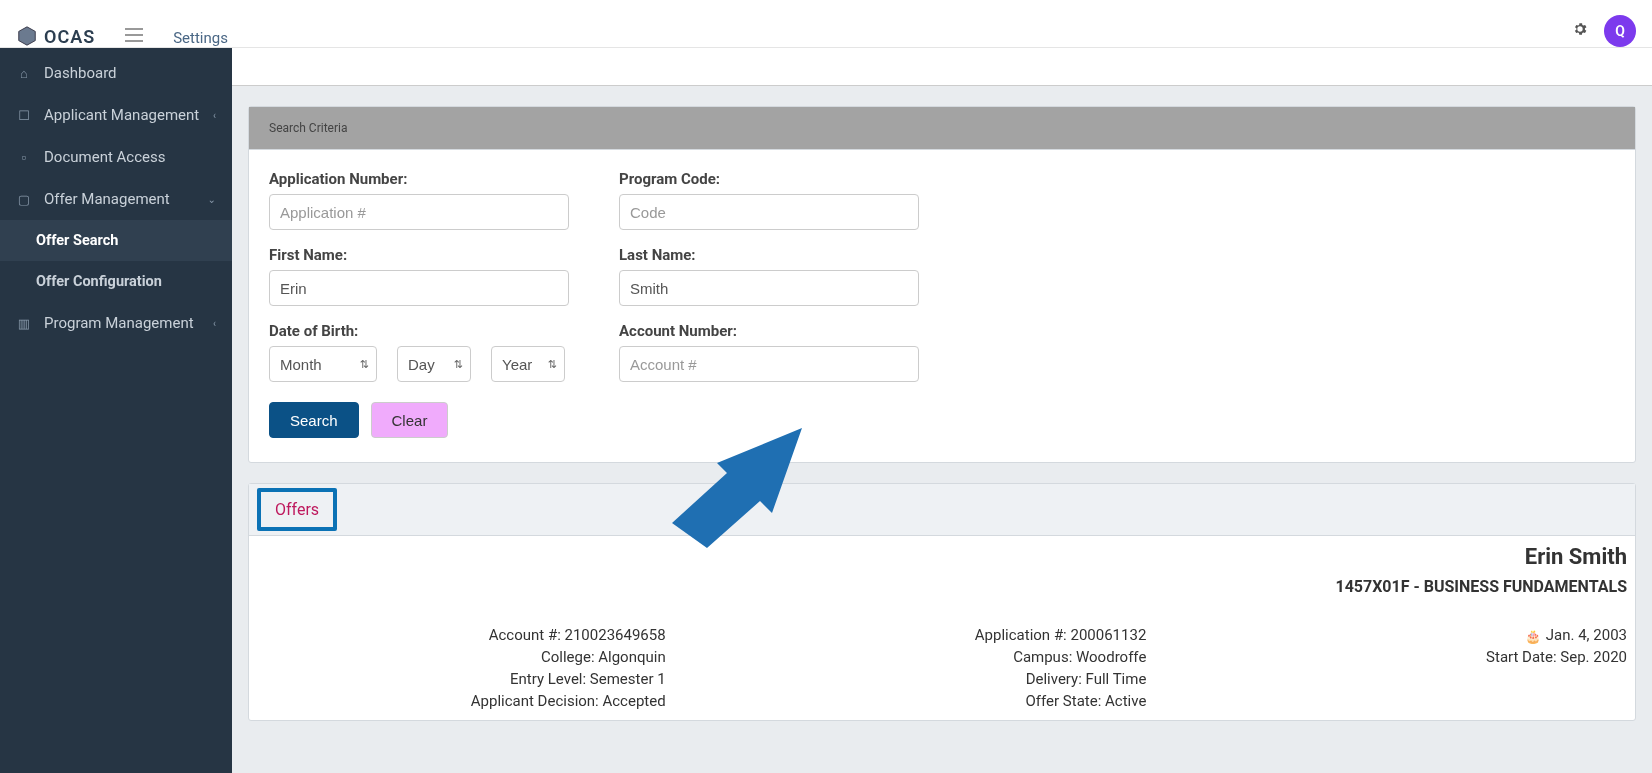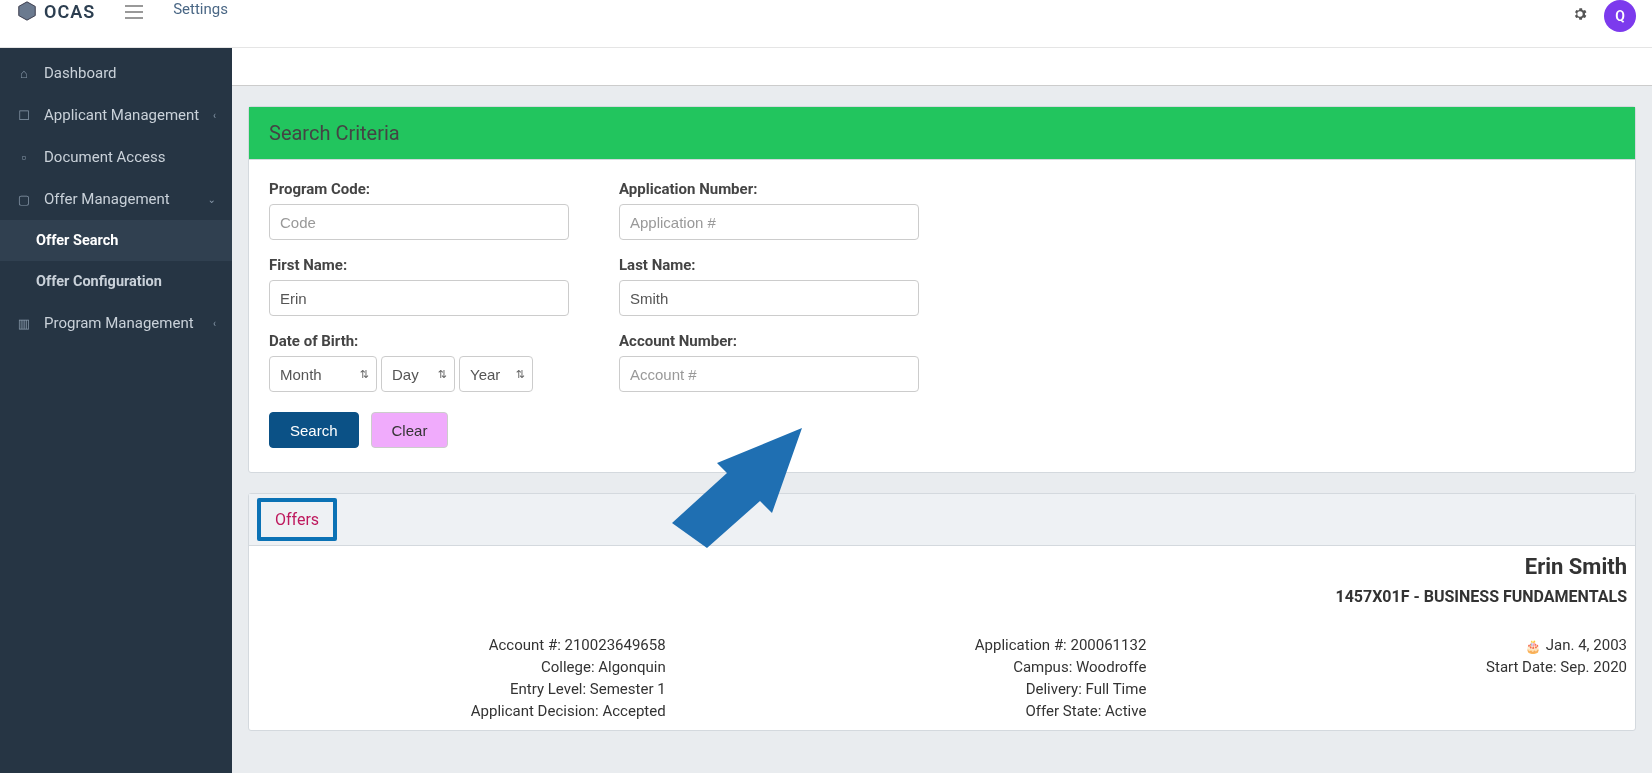--- a/index.html
+++ b/index.html
@@ -7,21 +7,21 @@
       font-family: -apple-system, BlinkMacSystemFont, "Segoe UI", Roboto, "Helvetica Neue", Arial, sans-serif;
       font-size: 14px;
       color: #333;
       background: #e9ecef;
     }
     
     .topbar {
       height: 48px;
       background: #fff;
       display: flex;
-      align-items: flex-start;
+      align-items: flex-end;
       padding: 0 16px;
       border-bottom: 1px solid #e5e5e5;
     }
     .logo {
       display: flex;
       align-items: center;
       font-weight: 600;
       font-size: 18px;
       color: #2c3e50;
       letter-spacing: 1px;
@@ -105,24 +105,24 @@
       margin: 0 -16px 16px -16px;
       background: #fff;
     }
     .panel {
       background: #fff;
       border: 1px solid #d4d9de;
       border-radius: 3px;
       margin-top: 20px;
     }
     .panel-header {
-      background: #22c55e;
+      background: #a3a3a3;
       border-bottom: 1px solid #d4d9de;
       padding: 14px 20px;
-      font-size: 20px;
+      font-size: 12px;
       color: #444;
     }
     .panel-body { padding: 20px 20px 24px 20px; }
     .form-row { display: flex; gap: 50px; margin-bottom: 16px; }
     .form-group { width: 300px; }
     .form-label {
       font-weight: 700;
       color: #444;
       font-size: 15px;
       margin-bottom: 6px;
@@ -155,21 +155,21 @@
     .select-wrap::after {
       content: "⇅";
       position: absolute;
       right: 8px;
       top: 50%;
       transform: translateY(-50%);
       font-size: 11px;
       color: #666;
       pointer-events: none;
     }
-    .dob-group { display: flex; gap: 4px; }
+    .dob-group { display: flex; gap: 20px; }
     .btn-row { margin-top: 20px; display: flex; gap: 12px; }
     .btn {
       height: 36px;
       padding: 0 20px;
       border-radius: 4px;
       font-size: 15px;
       font-weight: 500;
       cursor: pointer;
       border: 1px solid;
     }
@@ -310,26 +310,26 @@
   </div>
 
   <div class="main">
     <div class="thinbar"></div>
 
     <div class="panel">
       <div class="panel-header">Search Criteria</div>
       <div class="panel-body">
         <div class="form-row">
           <div class="form-group">
+            <label class="form-label">Application Number:</label>
+            <input class="form-control" placeholder="Application #" style="">
+          </div>
+          <div class="form-group">
             <label class="form-label">Program Code:</label>
             <input class="form-control" placeholder="Code" style="">
-          </div>
-          <div class="form-group">
-            <label class="form-label">Application Number:</label>
-            <input class="form-control" placeholder="Application #" style="">
           </div>
         </div>
         <div class="form-row">
           <div class="form-group">
             <label class="form-label">First Name:</label>
             <input class="form-control" value="Erin" style="">
           </div>
           <div class="form-group">
             <label class="form-label">Last Name:</label>
             <input class="form-control" value="Smith" style="">

